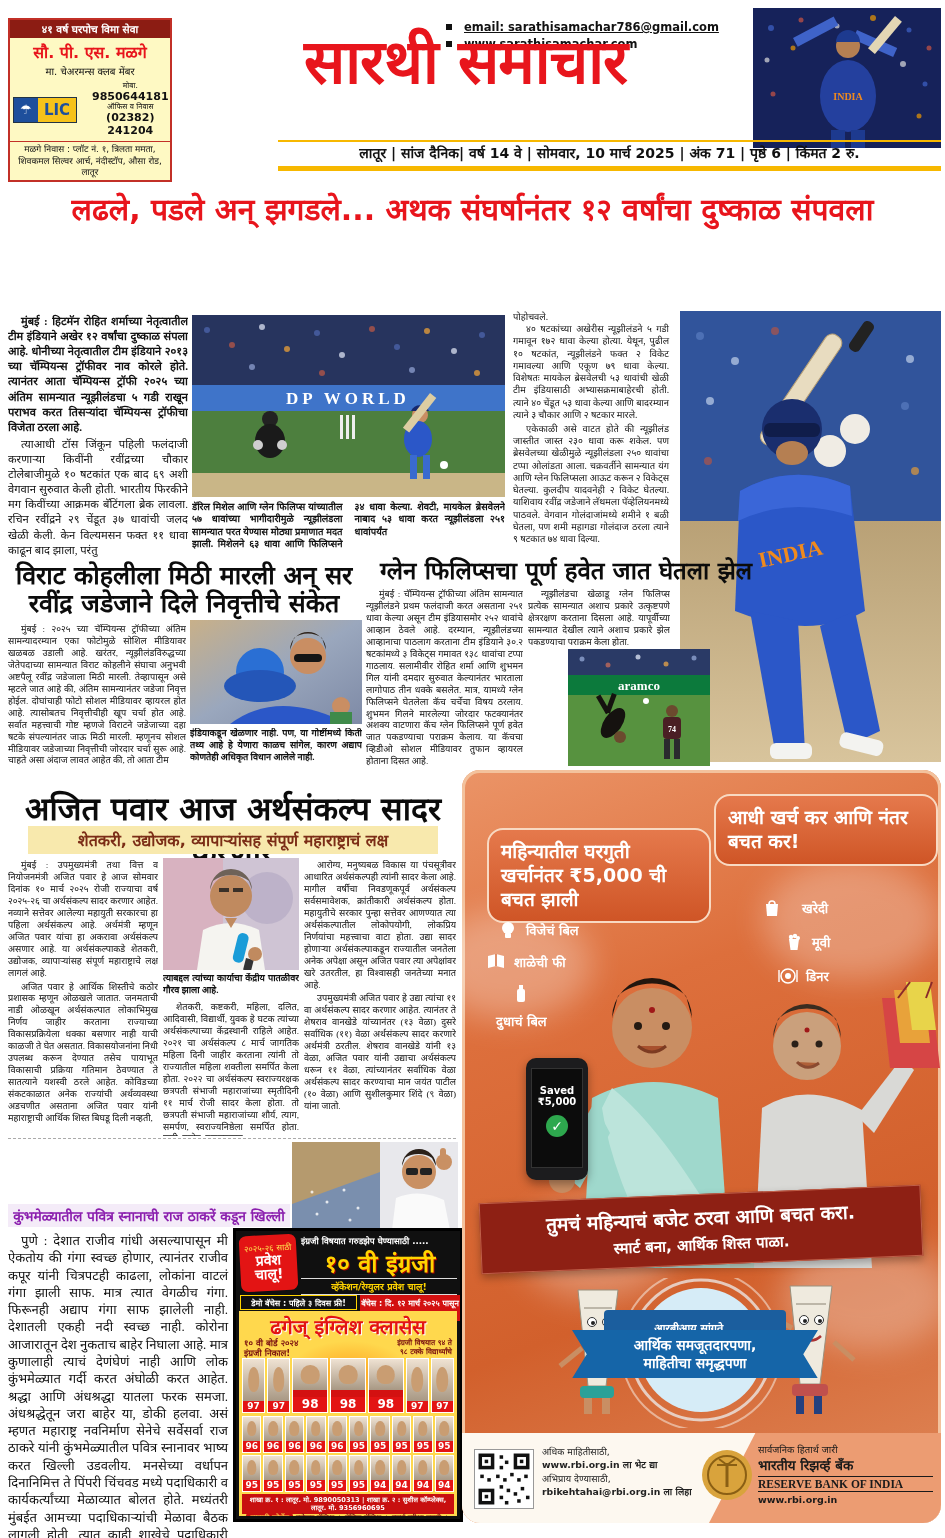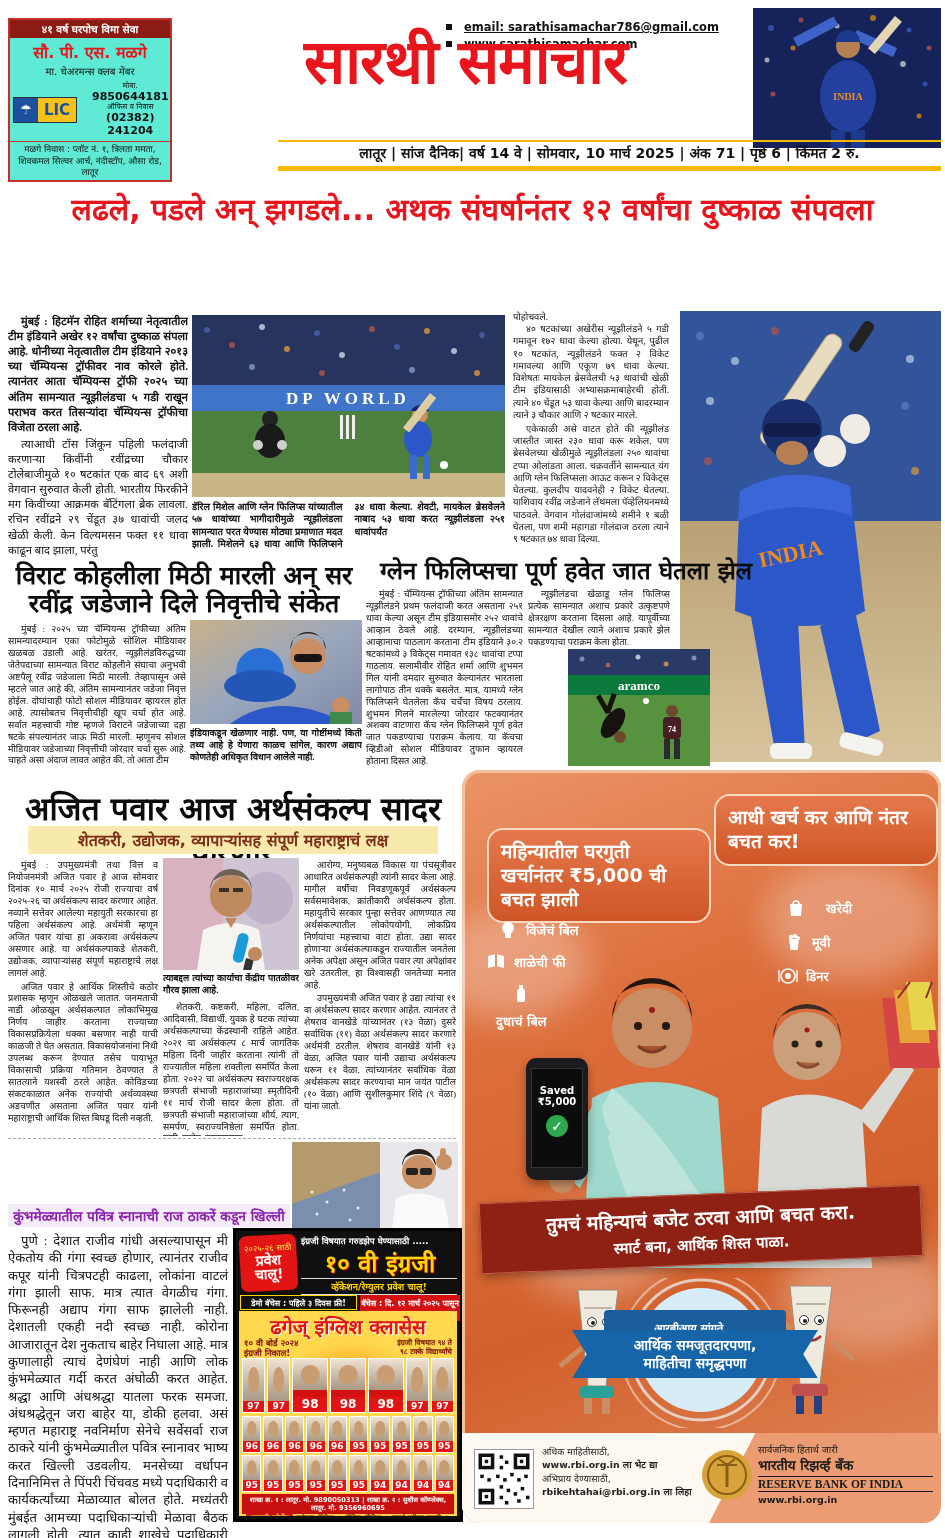--- a/index.html
+++ b/index.html
@@ -9,21 +9,21 @@
   .jt{text-align:justify;}
   .bold{font-weight:bold;}
   .hl{font-family:"DejaVu Sans","Liberation Sans",sans-serif;font-weight:900;color:#0b0b0b;}
   .body-sm{font-size:10.3px;line-height:1.32;overflow:hidden;}
   .body-xs{font-size:9.2px;line-height:1.3;overflow:hidden;}
   .cap{font-size:9.6px;line-height:1.3;overflow:hidden;}
   p.np{margin:0 0 2px 0;text-indent:13px;}
   p.np0{margin:0;text-indent:0;}
 
   
-  .lic-box{left:8px;top:18px;width:160px;height:160px;border:2px solid #c23027;background:#5eead4;font-family:"DejaVu Sans",sans-serif;}
+  .lic-box{left:8px;top:18px;width:160px;height:160px;border:2px solid #c23027;background:#fef9c3;font-family:"DejaVu Sans",sans-serif;}
   .lic-head{background:#8c1c13;color:#fff;font-size:10.5px;font-weight:bold;text-align:center;padding:2px 0;}
   .lic-name{color:#e8151c;font-size:16px;font-weight:900;text-align:center;margin-top:3px;}
   .lic-member{font-size:10px;text-align:center;margin-top:1px;}
   .lic-mid{display:flex;align-items:center;justify-content:space-around;margin-top:4px;padding:0 3px;}
   .lic-logo{display:flex;align-items:center;border:1px solid #234;}
   .lic-logo-blue{width:24px;height:24px;background:#1e4f9c;display:flex;align-items:center;justify-content:center;color:#fff;font-size:13px;}
   .lic-logo-yellow{width:38px;height:24px;background:#f6c21a;color:#1e4f9c;font-weight:900;font-size:15px;display:flex;align-items:center;justify-content:center;}
   .lic-phones{text-align:center;line-height:1.15;padding-left:15px;}
   .lic-ph-sm{font-size:7.5px;}
   .lic-ph-big{font-size:11px;font-weight:bold;}
@@ -601,21 +601,21 @@
       <span>शाळेची फी</span>
     </div>
     <div class="rbi-item" style="left:34px;top:214px;flex-direction:column;">
       <svg class="rbi-ico" viewBox="0 0 20 20">
           <rect x="6" y="5" width="8" height="13" rx="2" fill="#fff"></rect>
           <rect x="8" y="1" width="4" height="4" fill="#fff"></rect>
         </svg>
       <span>दुधाचं बिल</span>
     </div>
 
-    <div class="rbi-item" style="left:324px;top:128px;gap:20px;">
+    <div class="rbi-item" style="left:300px;top:128px;gap:20px;">
       <svg class="rbi-ico" viewBox="0 0 20 20">
           <path d="M4 6 L16 6 L15 18 L5 18 Z" fill="#fff"></path>
           <path d="M7 6 a3 3 0 0 1 6 0" fill="none" stroke="#fff" stroke-width="1.6"></path>
         </svg>
       <span>खरेदी</span>
     </div>
     <div class="rbi-item" style="left:322px;top:162px;">
       <svg class="rbi-ico" viewBox="0 0 20 20">
           <path d="M5 7 L15 7 L13.5 18 L6.5 18 Z" fill="#fff"></path>
           <circle cx="7" cy="5" r="2.2" fill="#fff"></circle>

